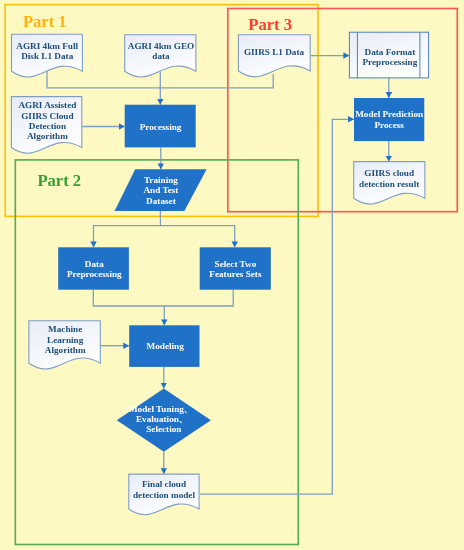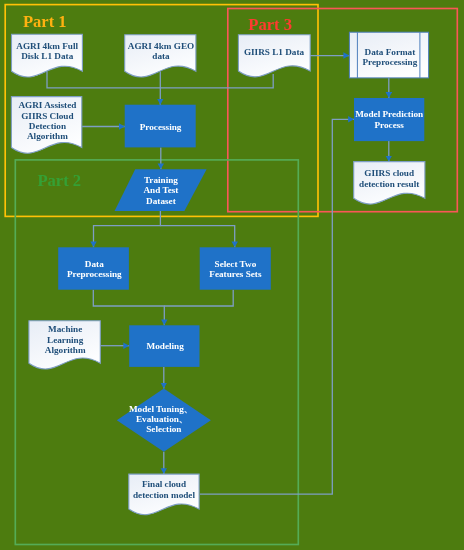--- a/index.html
+++ b/index.html
@@ -1,17 +1,17 @@
 <!DOCTYPE html>
 <html><head>
 <meta charset="utf-8">
 <style>
   html,body{margin:0;padding:0;background:#ffffff;}
   body{width:464px;height:550px;overflow:hidden;font-family:"Liberation Serif",serif;}
-  #stage{position:relative;width:464px;height:550px;background:#4d7c0f;}
+  #stage{position:relative;width:464px;height:550px;background:#fef9c3;}
   svg#chart{display:block;position:absolute;left:0;top:0;}
   .node-label{font-family:"Liberation Serif",serif;font-weight:bold;text-anchor:middle;font-size:9.2px;}
   .dark{fill:#1F4E79;}
   .light{fill:#ffffff;}
   .part-label{font-family:"Liberation Serif",serif;font-weight:bold;font-size:16.6px;}
 </style>
 </head>
 <body>
 
 <div id="stage">

